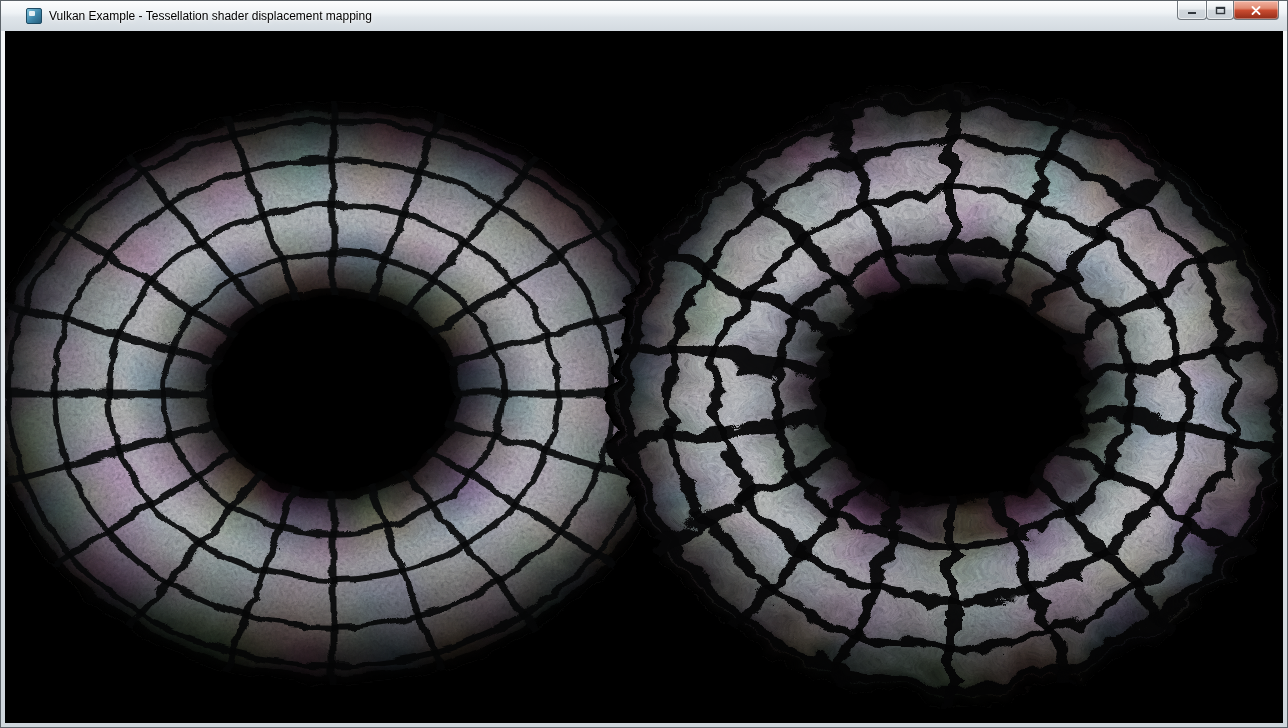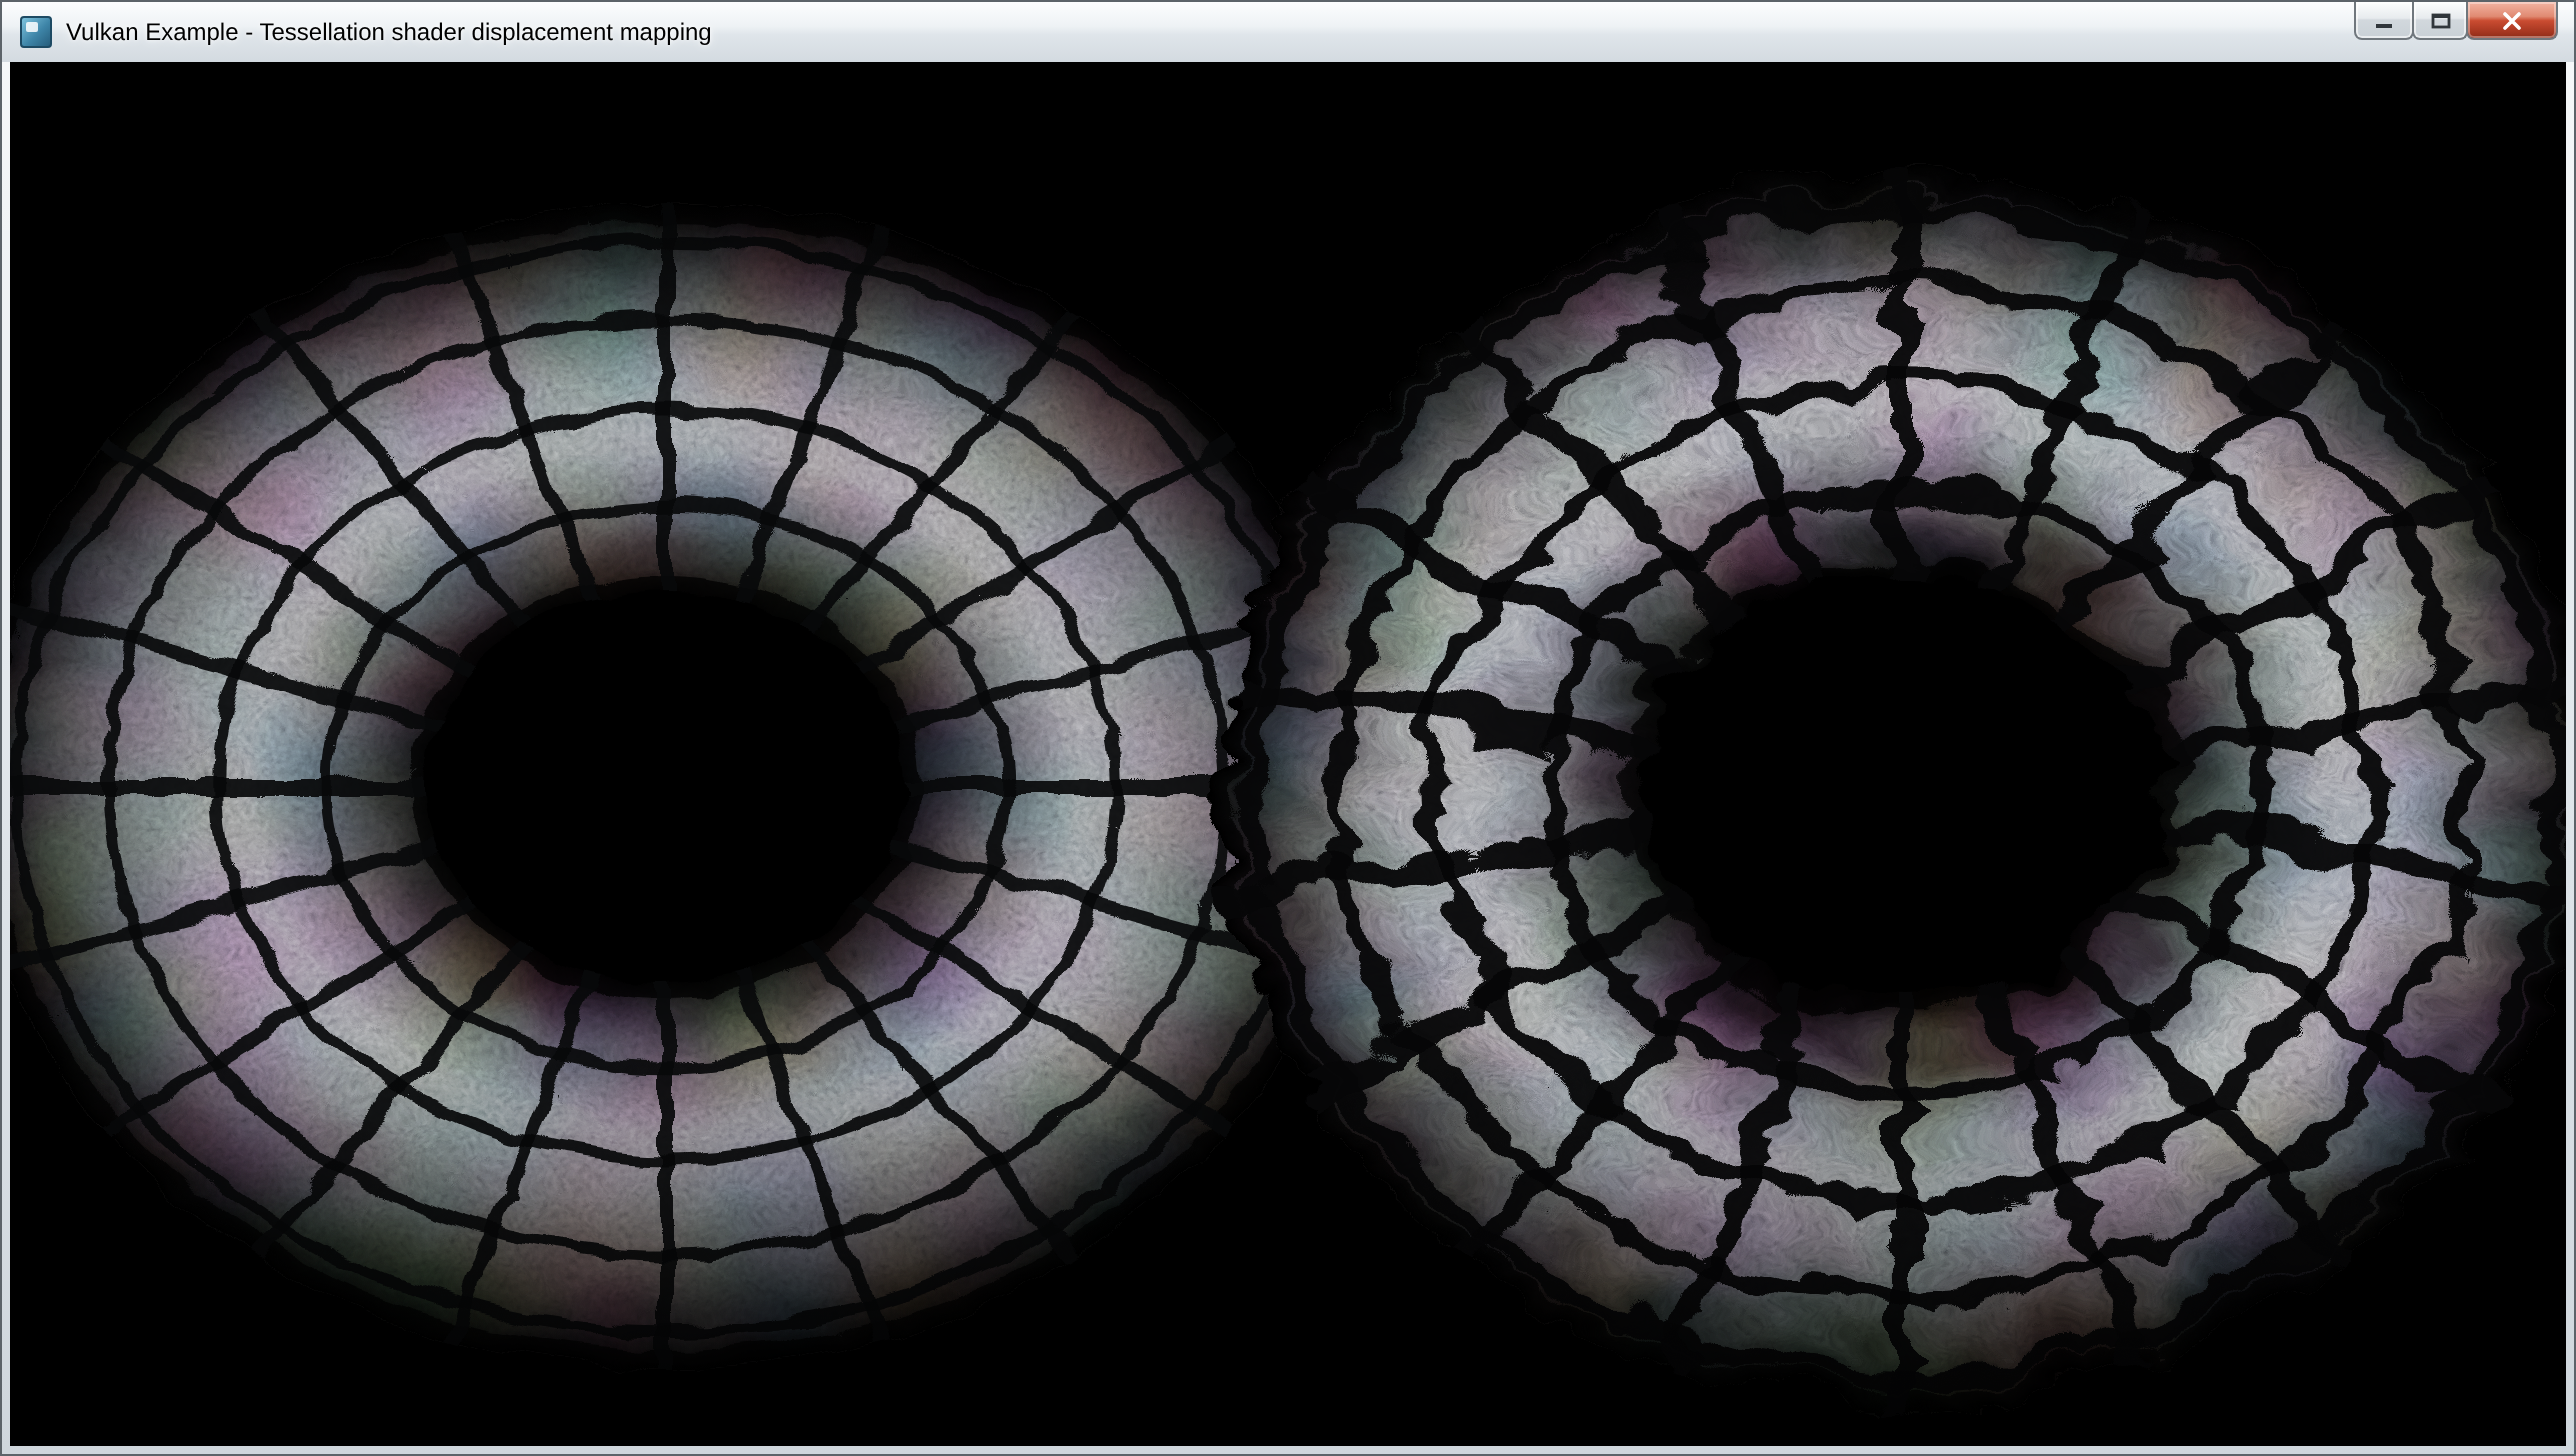--- a/index.html
+++ b/index.html
@@ -5,21 +5,21 @@
   html,body{margin:0;padding:0;background:#222;}
   body{width:1288px;height:728px;overflow:hidden;font-family:"Liberation Sans",sans-serif;}
   .window{
     width:1288px;height:728px;box-sizing:border-box;
     display:flex;flex-direction:column;
     background:linear-gradient(#f7f9fa,#dde3e8 60%,#cfd6dc);
     border:1px solid #5c6369;
   }
   .titlebar{
     height:30px;flex:0 0 30px;display:flex;align-items:center;
-    padding-left:9px;position:relative;
+    padding-left:25px;position:relative;
     background:linear-gradient(to bottom,#fcfdfe 0%,#eef2f5 40%,#dfe5ea 55%,#d3dae0 100%);
   }
   .app-icon{
     width:16px;height:16px;border-radius:2px;flex:0 0 16px;
     background:linear-gradient(135deg,#7fc4de 0%,#3e85a8 55%,#265d7c 100%);
     border:1px solid #1d4a63;box-sizing:border-box;position:relative;
   }
   .app-icon::after{
     content:"";position:absolute;left:2px;top:2px;width:6px;height:5px;
     background:rgba(255,255,255,.85);border-radius:1px;

